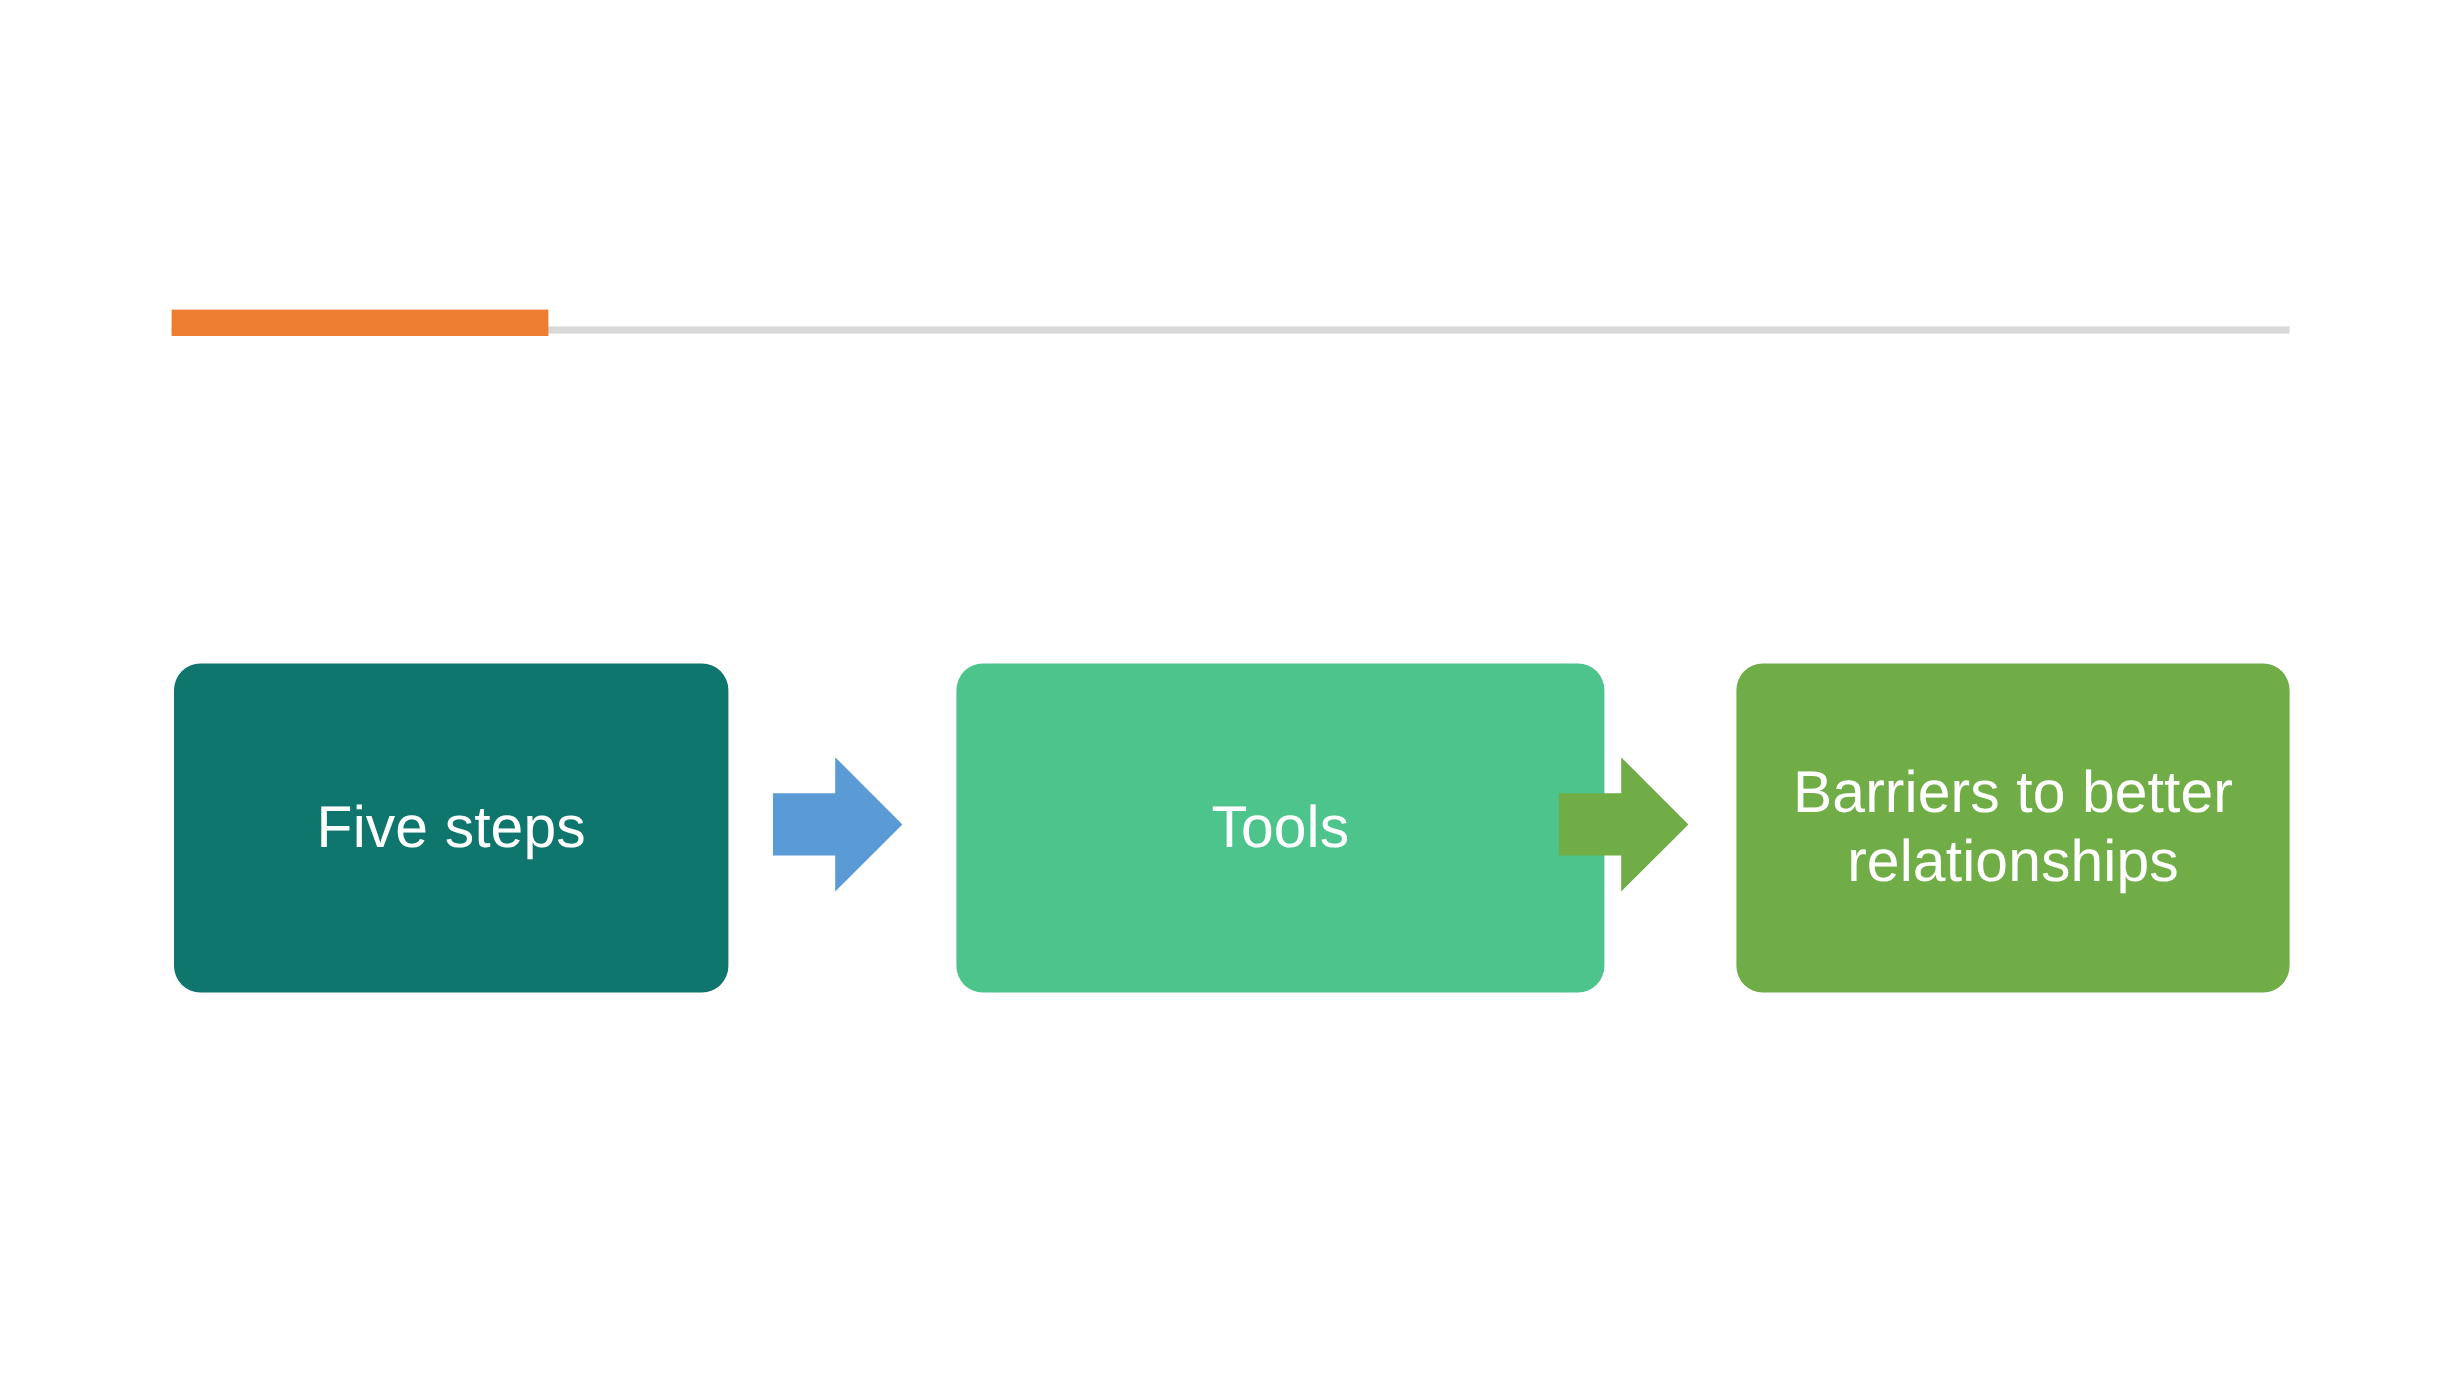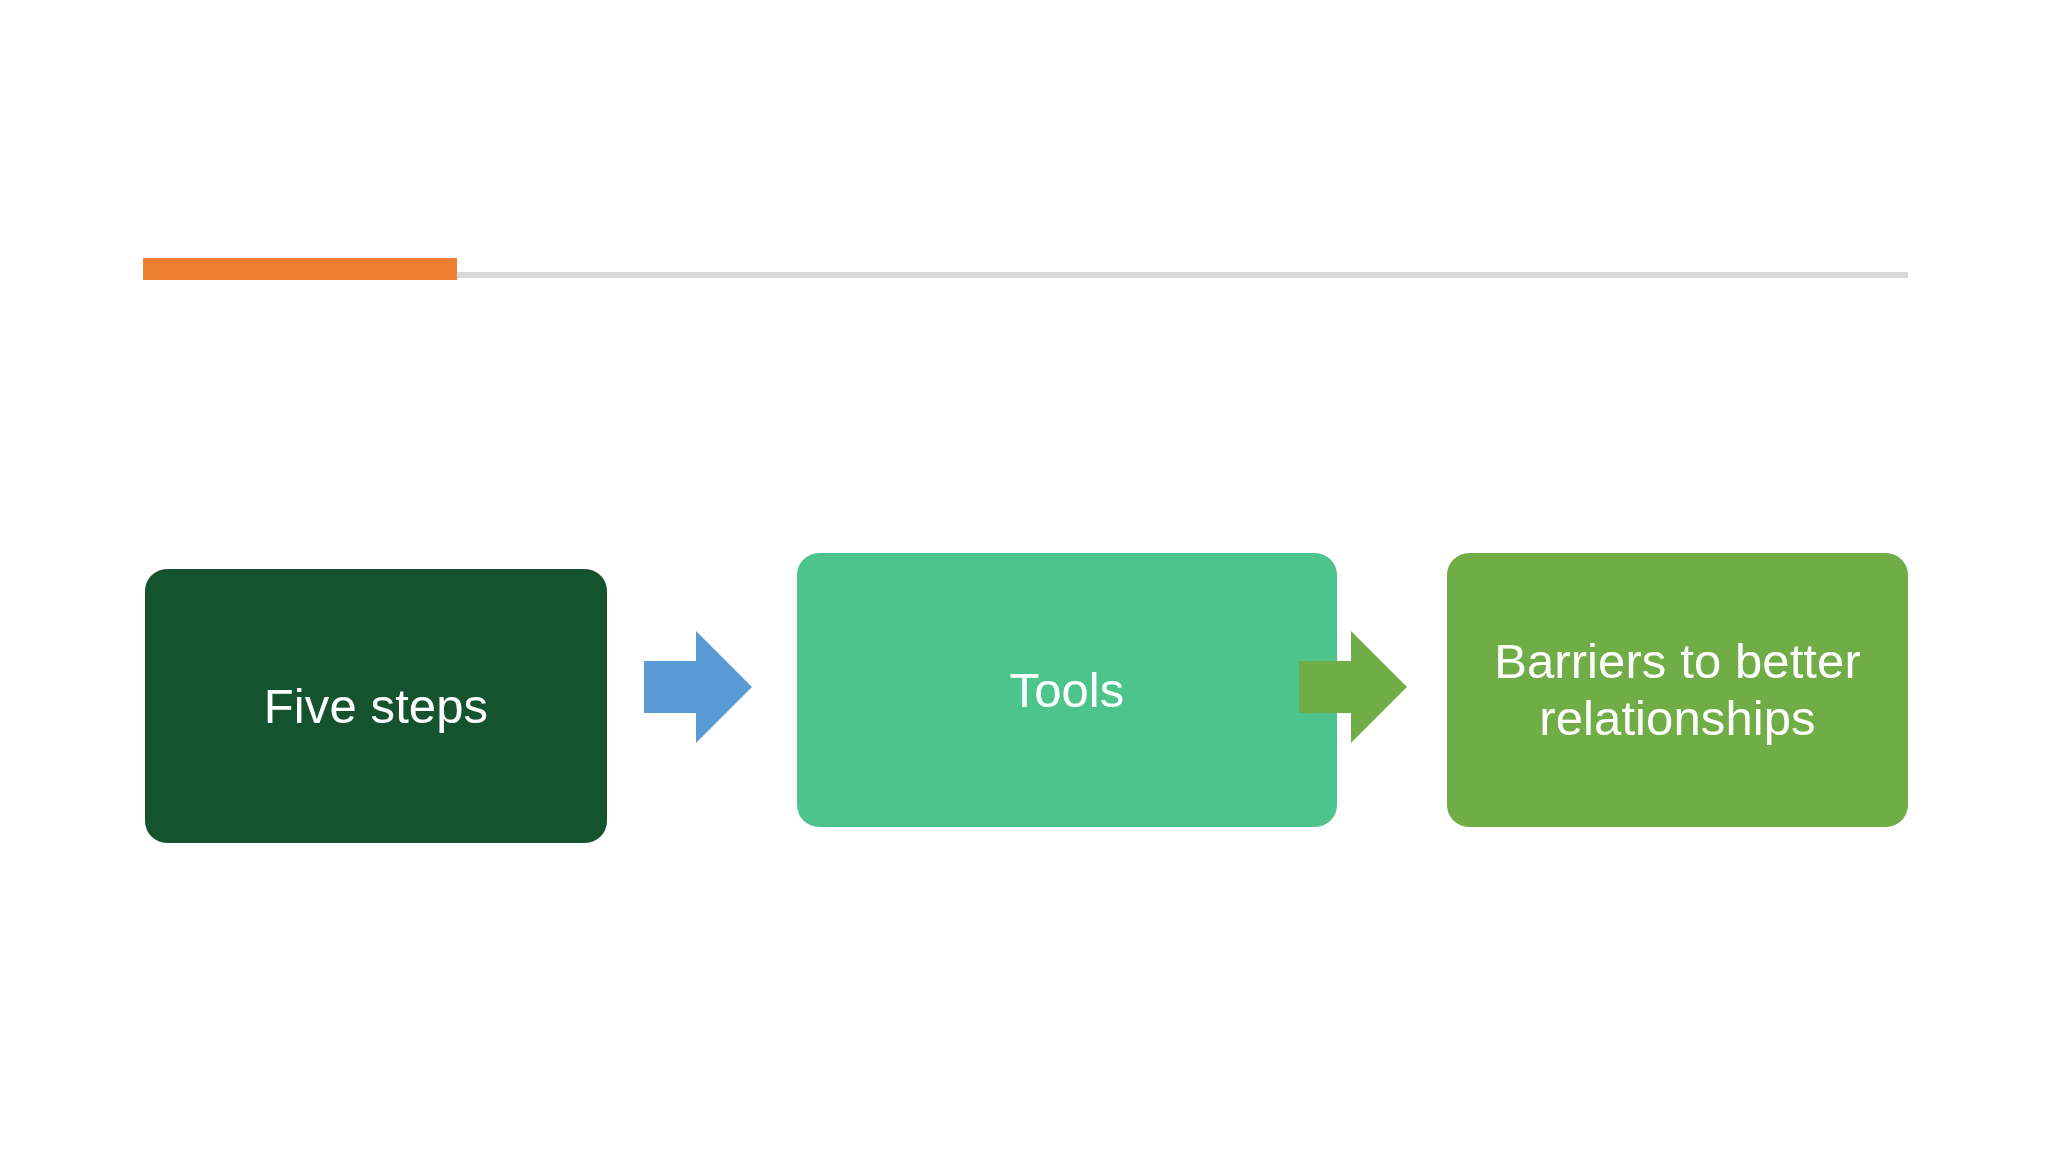--- a/index.html
+++ b/index.html
@@ -55,22 +55,21 @@
     font-weight: 400;
     color: #ffffff;
     letter-spacing: 0.1px;
     padding: 0 18px;
     white-space: pre-line;
   }
 
   #box-five-steps {
     left: 145px;
     width: 462px;
-    background: #14532d;
-    margin-top: 16px;
+    background: #0f766e;
   }
   #box-tools {
     left: 797px;
     width: 540px;
     background: #4dc48c;
   }
   #box-barriers {
     left: 1447px;
     width: 461px;
     background: #70ad47;

